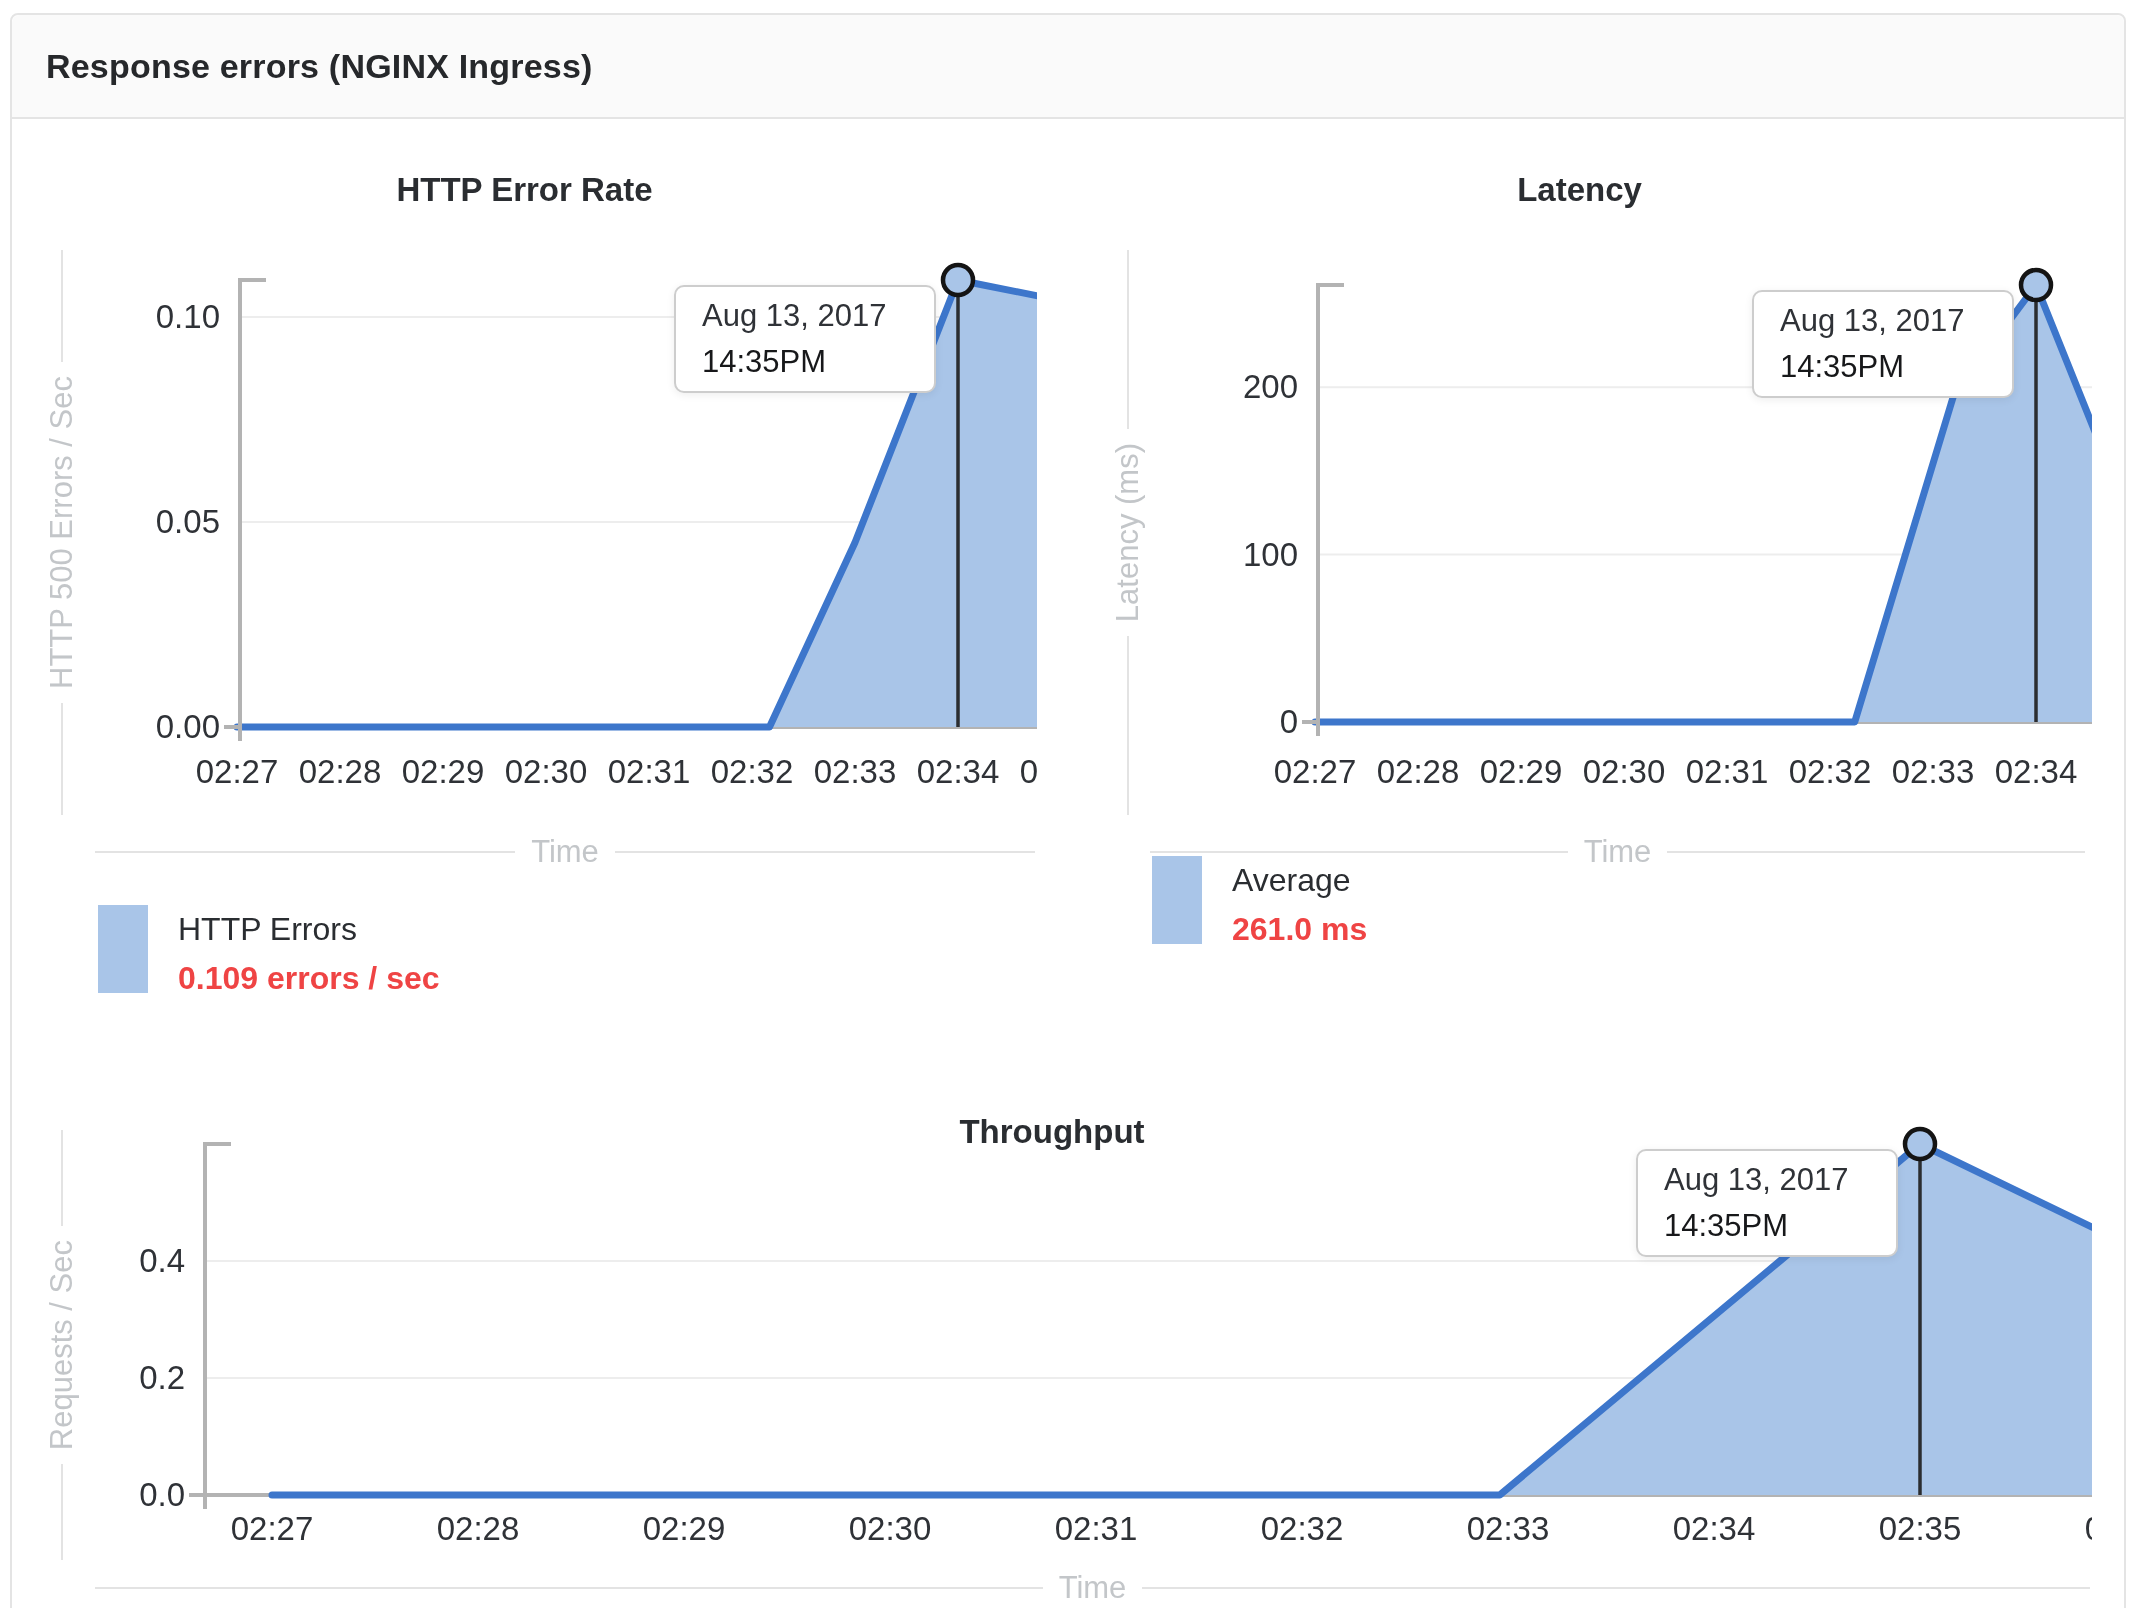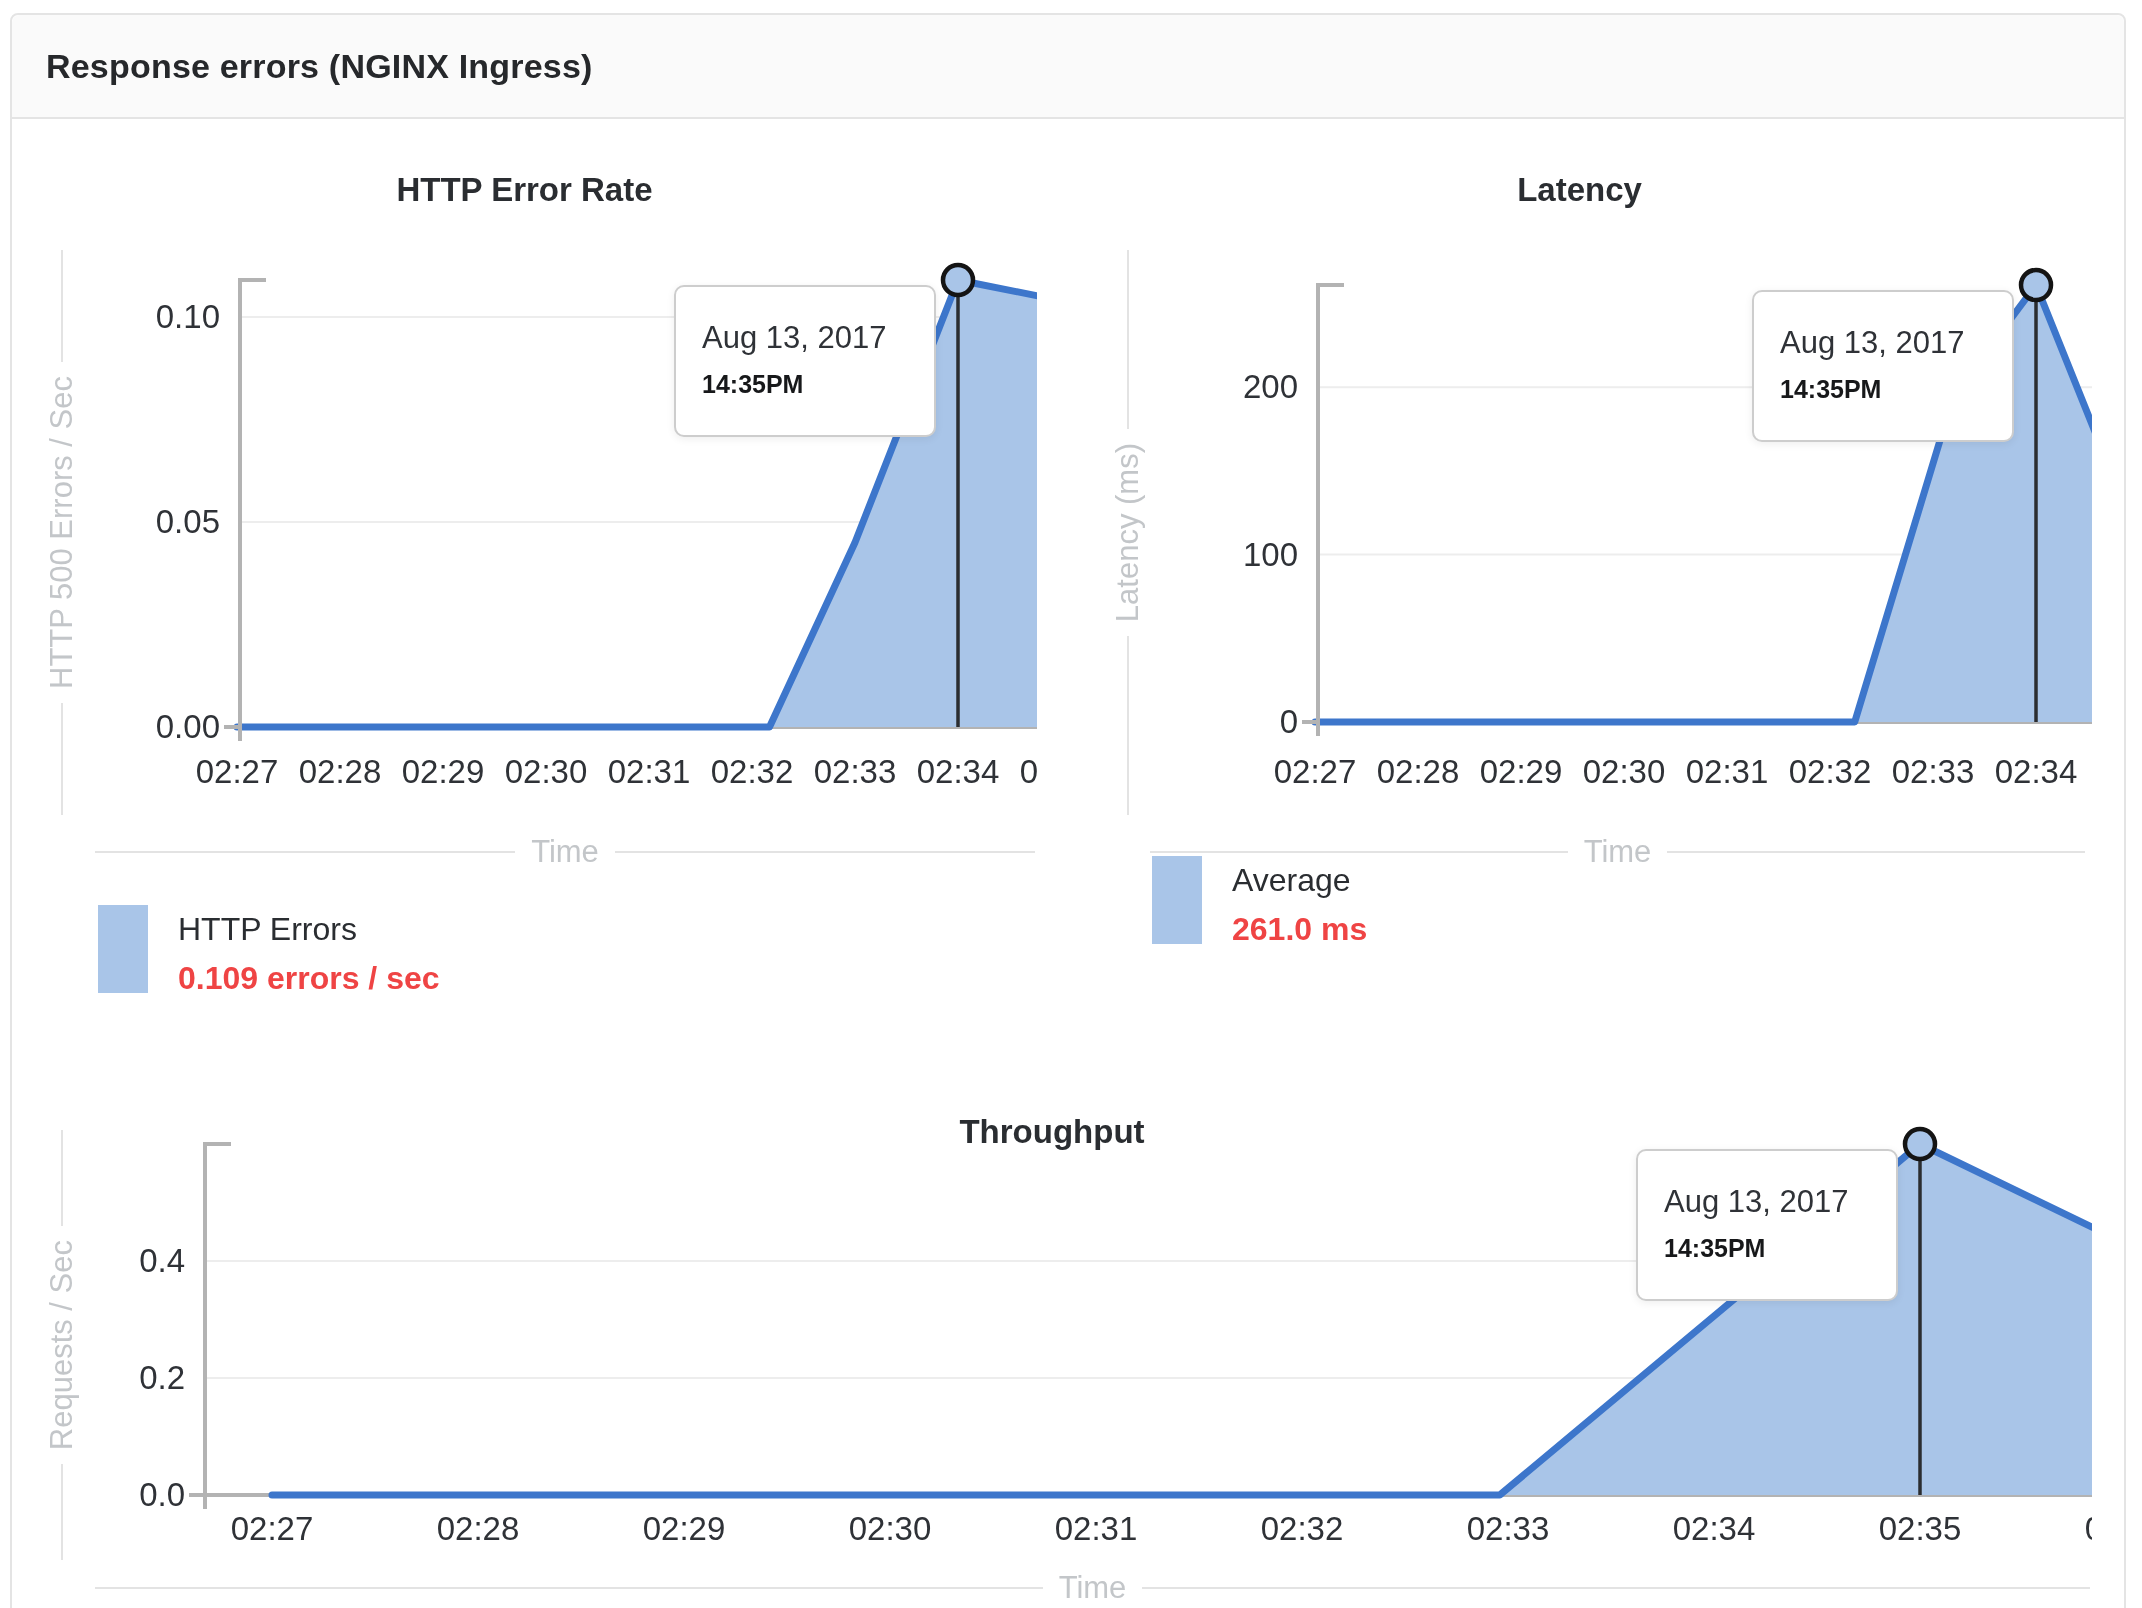--- a/index.html
+++ b/index.html
@@ -14,24 +14,24 @@
                   padding-left:34px; }
   .panel-title { font-size:34px; font-weight:600; color:#26282b; letter-spacing:.2px; }
 
   svg#plots { position:absolute; left:0; top:0; z-index:2; }
   svg#plots text { font-family:"Liberation Sans", sans-serif; }
 
   .chart-title { position:absolute; z-index:3; text-align:center;
                  font-size:33px; font-weight:700; color:#2a2d31; line-height:44px; }
 
   .tooltip { position:absolute; z-index:6; background:#ffffff; border:2px solid #cdcdcd;
-             border-radius:10px; padding:28px 26px; min-width:262px;
+             border-radius:10px; padding:6px 26px; min-width:262px;
              box-shadow:0 2px 8px rgba(0,0,0,.07); }
   .tt-date { font-size:31px; color:#2f3237; line-height:46px; white-space:nowrap; }
-  .tt-time { font-size:25px; font-weight:700; color:#17181a; line-height:46px; white-space:nowrap; }
+  .tt-time { font-size:31px; font-weight:400; color:#17181a; line-height:46px; white-space:nowrap; }
 
   .legend { position:absolute; z-index:3; display:flex; align-items:flex-start; }
   .legend .swatch { width:50px; height:88px; margin-right:30px; }
   .legend .l1 { font-size:32px; color:#2a2d31; line-height:49px; }
   .legend .l2 { font-size:32px; font-weight:700; color:#ef4444; line-height:49px; }
 
   .xtitle { position:absolute; z-index:1; display:flex; align-items:center; height:44px; }
   .xtitle .hline { flex:1; height:2px; background:#e3e3e3; }
   .xtitle .xlab { font-size:31px; color:#c3c6c9; padding:0 16px; line-height:44px; }
 

